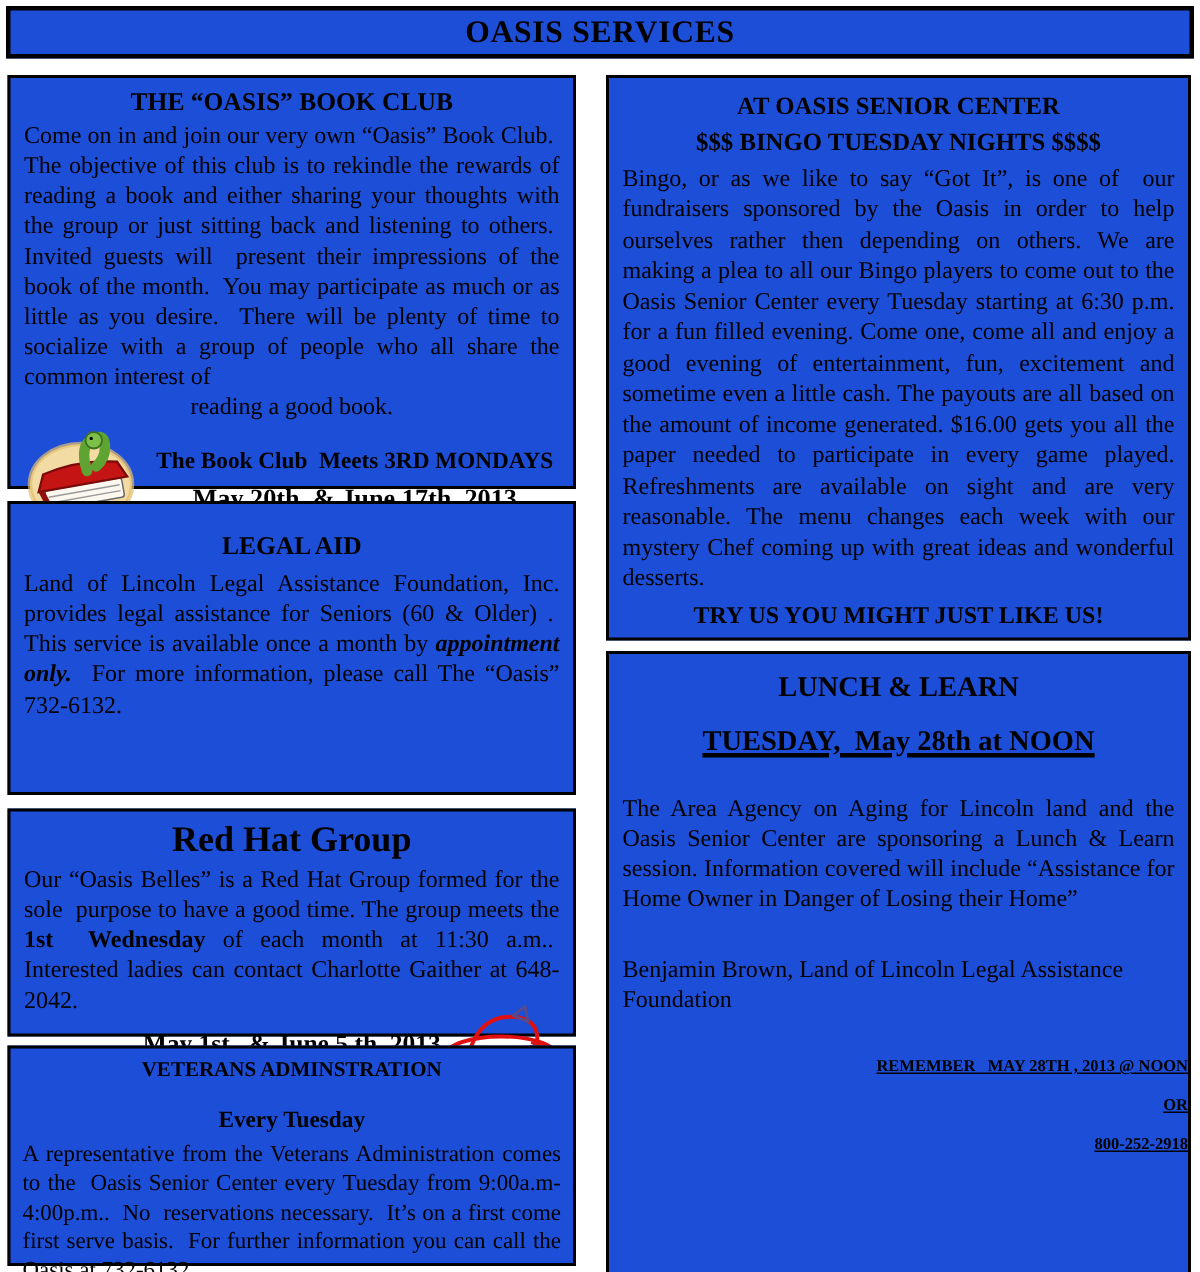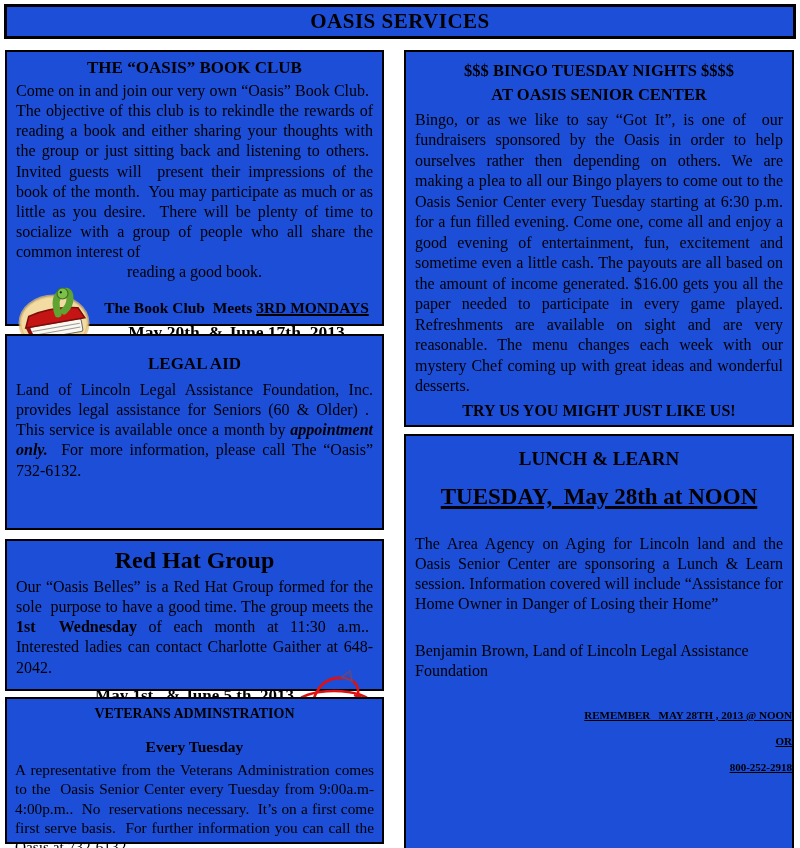--- a/index.html
+++ b/index.html
@@ -40,42 +40,42 @@
   .sec-title.small { font-size: 14px; margin-bottom: 16px; }
   .sec-sub {
     margin: 4px 8px; text-align: center; font-weight: bold; font-size: 15.5px;
   }
   .body-text {
     margin: 2px 0 0; padding: 0 9px; text-align: justify;
     font-size: 16px; line-height: 1.26;
   }
   .bi { font-weight: bold; font-style: italic; }
   .b  { font-weight: bold; }
-  .u  { text-decoration: underline; text-decoration-thickness: 2px; margin-top: 47px; }
+  .u  { text-decoration-thickness: 2px; margin-top: 47px; }
   .date-line {
     margin-top: 12px; text-align: center; font-weight: bold; font-size: 16.5px;
   }
   
   .bc-footer { display: flex; align-items: center; padding: 0 6px 0 10px; margin-top: 0; }
   .bc-footer .bc-lines { flex: 1; text-align: center; }
   .bc-meets { font-weight: bold; font-size: 15.5px; }
   .bc-dates { font-weight: bold; font-size: 17.5px; margin-top: 5px; }
   
   .rh-date-row { position: relative; margin-top: 8px; text-align: center; }
   .rh-date-row .date-line { display: inline-block; margin-top: 0; font-size: 17px; }
   .rh-hat { position: absolute; right: 0px; top: -16px; }
   
   .bingo .sec-title { font-size: 16.5px; margin-top: 9px; }
   .bingo .sec-title + .sec-title { margin-top: 4px; }
   .bingo .body-text { margin-top: 5px; line-height: 1.28; }
   .bingo-footer { margin-top: 5px; text-align: center; font-weight: bold; font-size: 16px; }
   
   .lunch .sec-title { font-size: 19px; margin-top: 12px; }
   .lunch-sub {
-    margin: 14px 8px 0; text-align: center; font-weight: bold; font-size: 23px;
+    margin: 14px 8px 0; text-align: center; font-weight: bold; font-size: 19px;
     text-decoration: underline; text-decoration-thickness: 2.5px;
   }
   .lunch .body-text { margin-top: 24px; }
   .lunch-speaker { margin-top: 26px; padding: 0 9px; font-size: 16px; line-height: 1.26; }
   .lunch-center { margin-top: 10px; text-align: right; font-weight: bold; font-size: 11px; text-decoration: underline; }
   .lunch-center.first { margin-top: 28px; }
   .lunch-call { padding: 0 42px; line-height: 1.35; }
   .icon-wrap { flex: 0 0 auto; }
 </style>
 </head>
@@ -138,22 +138,22 @@
   </div>
 </section>
 
 <section class="box veterans">
   <h2 class="sec-title small" style="margin-top:7px;">VETERANS ADMINSTRATION</h2>
   <h3 class="sec-sub">Every Tuesday</h3>
   <p class="body-text" style="font-size:15.3px; padding:0 8px;">A representative from the Veterans Administration comes to the &nbsp;Oasis Senior Center every Tuesday from 9:00a.m-4:00p.m..&nbsp; No &nbsp;reservations necessary.&nbsp; It’s on a first come first serve basis.&nbsp; For further information you can call the Oasis at 732-6132.</p>
 </section>
 
 <section class="box bingo">
+  <h2 class="sec-title">AT OASIS SENIOR CENTER</h2>
   <h2 class="sec-title">$$$ BINGO TUESDAY NIGHTS $$$$</h2>
-  <h2 class="sec-title">AT OASIS SENIOR CENTER</h2>
   <p class="body-text">Bingo, or as we like to say “Got It”, is one of &nbsp;our fundraisers sponsored by the Oasis in order to help ourselves rather then depending on others. We are making a plea to all our Bingo players to come out to the Oasis Senior Center every Tuesday starting at 6:30 p.m. for a fun filled evening. Come one, come all and enjoy a good evening of entertainment, fun, excitement and sometime even a little cash. The payouts are all based on the amount of income generated. $16.00 gets you all the paper needed to participate in every game played. Refreshments are available on sight and are very reasonable. The menu changes each week with our mystery Chef coming up with great ideas and wonderful desserts.</p>
   <div class="bingo-footer">TRY US YOU MIGHT JUST LIKE US!</div>
 </section>
 
 <section class="box lunch">
   <h2 class="sec-title">LUNCH &amp; LEARN</h2>
   <h3 class="lunch-sub">TUESDAY,&nbsp; May 28th at NOON</h3>
   <p class="body-text">The Area Agency on Aging for Lincoln land and the Oasis Senior Center are sponsoring a Lunch &amp; Learn session. Information covered will include “Assistance for Home Owner in Danger of Losing their Home”</p>
   <p class="lunch-speaker">Benjamin Brown, Land of Lincoln Legal Assistance Foundation</p>
   <div class="lunch-center first">REMEMBER &nbsp; MAY 28TH , 2013 @ NOON</div>

